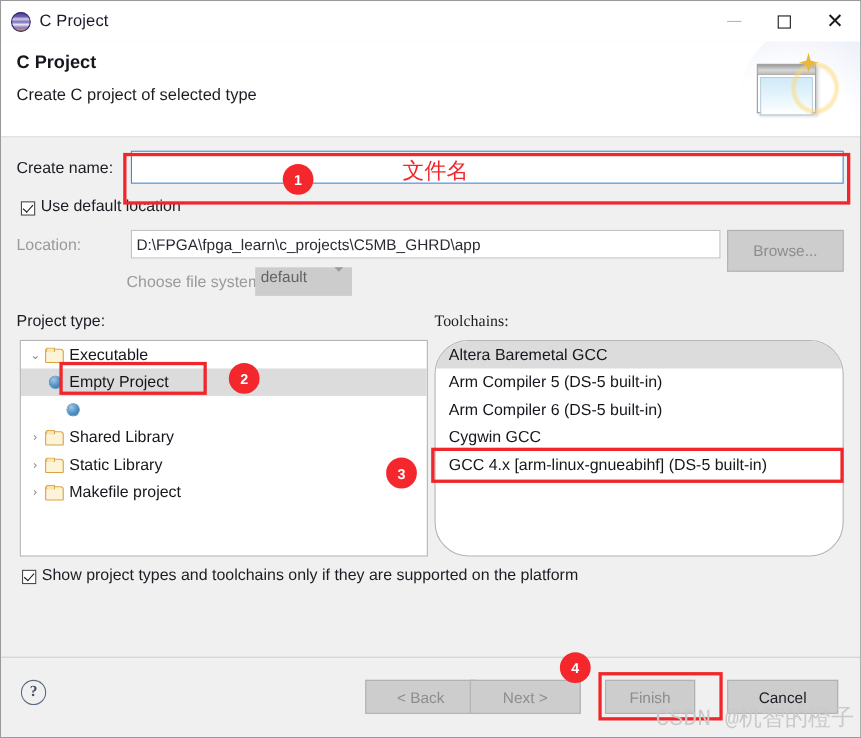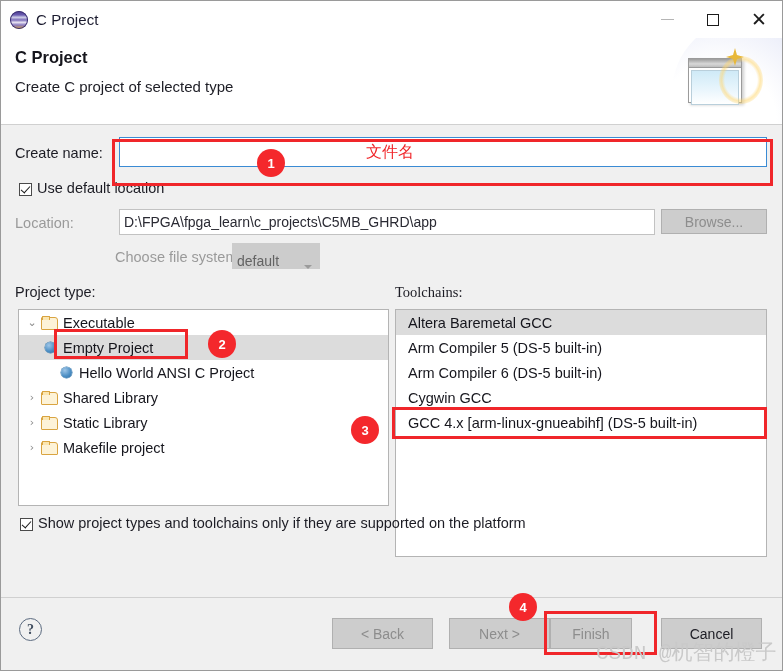--- a/index.html
+++ b/index.html
@@ -208,21 +208,21 @@
     border: solid #1a1a1a;
     border-width: 0 1.6px 1.6px 0;
     transform: rotate(42deg);
   }
 
   .combo {
     position: absolute;
     box-sizing: border-box;
     background: #cccccc;
     display: flex;
-    align-items: flex-end;
+    align-items: flex-start;
     padding-left: 5px;
     font-size: 14px;
     color: #636363;
   }
   .combo .arrow {
     position: absolute;
     right: 8px;
     width: 0; height: 0;
     border-left: 4px solid transparent;
     border-right: 4px solid transparent;
@@ -352,21 +352,21 @@
     color: #ffffff;
     font-size: 13px;
     font-weight: bold;
     display: flex;
     align-items: center;
     justify-content: center;
   }
   .cn-note {
     position: absolute;
     color: #f0262a;
-    font-size: 16px;
+    font-size: 20px;
     font-family: "DejaVu Sans", sans-serif;
   }
   .watermark {
     position: absolute;
     color: #c9c9c9;
     font-size: 21px;
     font-family: Liberation Mono, monospace;
     white-space: nowrap;
   }
 </style>
@@ -408,21 +408,21 @@
   <div class="body-area">
 
     <div class="lbl" style="left:14px; top:20px;">Create name:</div>
     <div class="textbox focused" style="left:118px; top:12px; width:648px; height:30px;" title=""></div>
 
     <div class="cbx" style="left:18px; top:58px;"></div>
     <div class="lbl" style="left:36px; top:55px;">Use default location</div>
 
     <div class="lbl dim" style="left:14px; top:90px;">Location:</div>
     <div class="textbox readonly" style="left:118px; top:84px; width:536px; height:26px;">D:\FPGA\fpga_learn\c_projects\C5MB_GHRD\app</div>
-    <div class="btn disabled" style="left:660px; top:84px; width:106px; height:25px;">Browse...</div>
+    <div class="btn disabled" style="left:660px; top:84px; width:106px; height:38px;">Browse...</div>
 
     <div class="lbl dim" style="left:114px; top:124px;">Choose file system:</div>
     <div class="combo" style="left:231px; top:118px; width:88px; height:26px;">
       <span>default</span>
       <span class="arrow"></span>
     </div>
 
     <div class="lbl" style="left:14px; top:159px;">Project type:</div>
     <div class="panel" style="left:17px; top:184px; width:371px; height:197px;">
       <div id="tree-rows">
@@ -432,42 +432,41 @@
             <span>Executable</span>
           </div>
           <div class="tree-row selected" style="padding-left: 8px;">
             <span class="twisty"></span>
             <span class="bullet"></span>
             <span>Empty Project</span>
           </div>
           <div class="tree-row" style="padding-left: 24px;">
             <span class="twisty"></span>
             <span class="bullet"></span>
-            <span>Hello World ANSI C Project</span>
           </div>
           <div class="tree-row" style="padding-left: 4px;">
             <span class="twisty">›</span>
             <span class="folder"></span>
             <span>Shared Library</span>
           </div>
           <div class="tree-row" style="padding-left: 4px;">
             <span class="twisty">›</span>
             <span class="folder"></span>
             <span>Static Library</span>
           </div>
           <div class="tree-row" style="padding-left: 4px;">
             <span class="twisty">›</span>
             <span class="folder"></span>
             <span>Makefile project</span>
           </div>
         </div>
     </div>
 
     <div class="lbl" style="left:394px; top:159px;font-family:Liberation Serif, serif;">Toolchains:</div>
-    <div class="panel" style="left:394px; top:184px; width:372px; height:248px;">
+    <div class="panel" style="left:394px; top:184px; width:372px; height:197px;border-radius:31px;">
       <div id="toolchain-rows">
           <div class="list-row selected">
             <span>Altera Baremetal GCC</span>
           </div>
           <div class="list-row">
             <span>Arm Compiler 5 (DS-5 built-in)</span>
           </div>
           <div class="list-row">
             <span>Arm Compiler 6 (DS-5 built-in)</span>
           </div>
@@ -481,21 +480,21 @@
     </div>
 
     <div class="cbx" style="left:19px; top:393px;"></div>
     <div class="lbl" style="left:37px; top:390px;">Show project types and toolchains only if they are supported on the platform</div>
 
   </div>
 
   <div class="footer">
     <div class="help-icon">?</div>
     <div class="btn disabled" style="left:331px; top:20px; width:101px; height:31px;">&lt; Back</div>
-    <div class="btn disabled" style="left:448px; top:20px; width:101px; height:31px;">Next &gt;</div>
+    <div class="btn disabled" style="left:426px; top:20px; width:101px; height:31px;">Next &gt;</div>
     <div class="btn disabled" style="left:549px; top:20px; width:82px; height:31px;">Finish</div>
     <div class="btn" style="left:660px; top:20px; width:101px; height:31px;">Cancel</div>
   </div>
 
   <div class="anno-box" style="left:111px; top:138px; width:661px; height:47px;"></div>
   <div class="badge" style="left:256px; top:148px; width:28px; height:28px;">1</div>
   <div class="cn-note" style="left:365px; top:141px;">文件名</div>
 
   <div class="anno-box" style="left:53px; top:328px; width:134px; height:30px;"></div>
   <div class="badge" style="left:207px; top:329px; width:28px; height:28px;">2</div>

